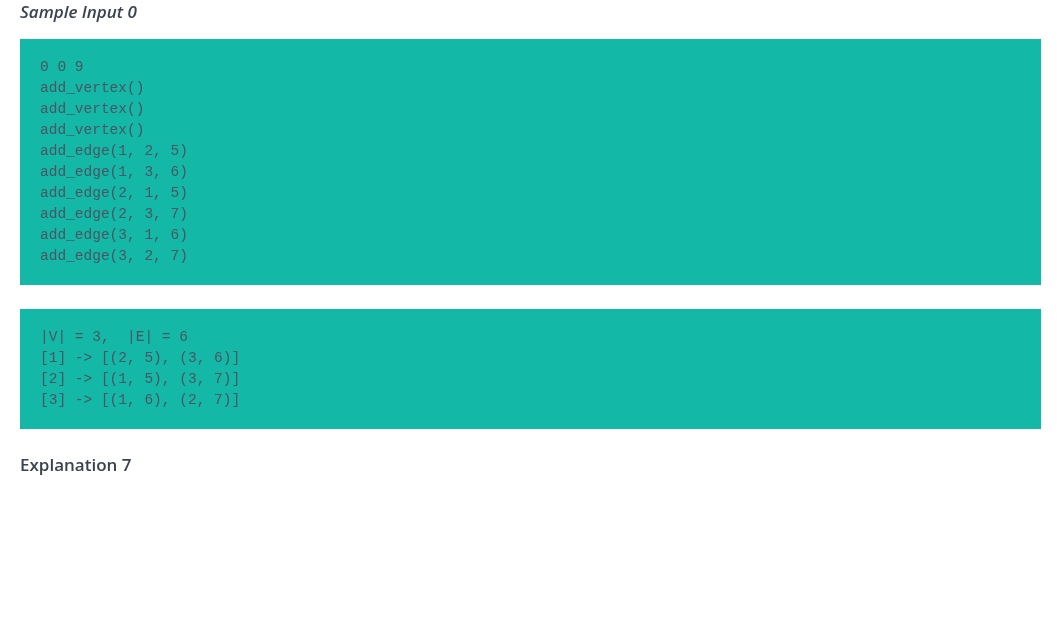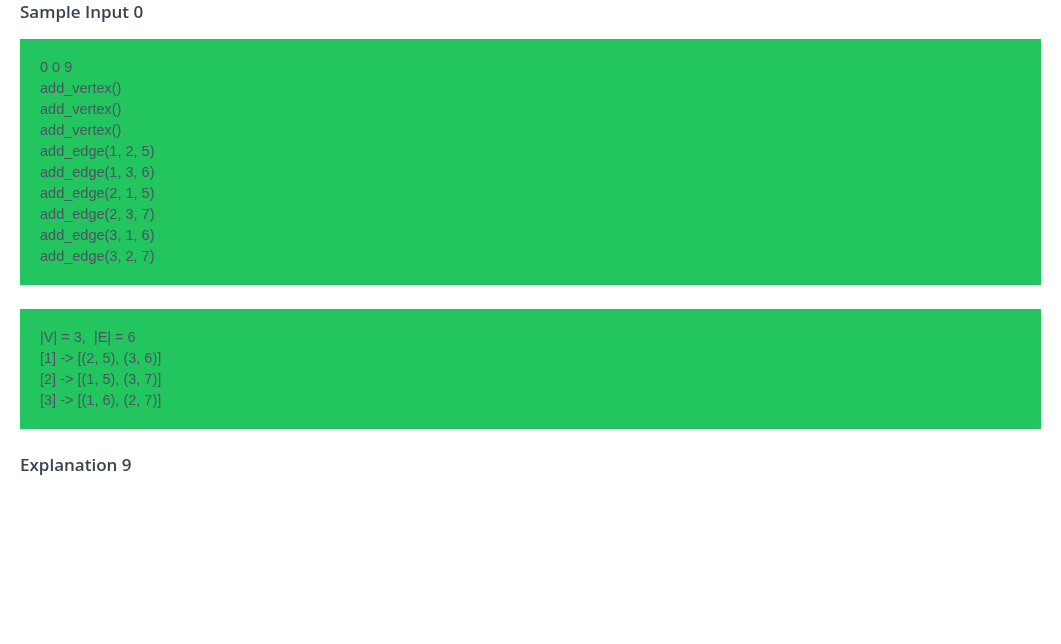--- a/index.html
+++ b/index.html
@@ -19,26 +19,27 @@
   }
   .heading {
     font-size: 17px;
     font-weight: 600;
     color: #39424e;
     margin-bottom: 16px;
     margin-top: 4px;
   }
   .heading.first {
     margin-top: 0;
+    font-style: italic;
   }
   .code-block {
-    background: #22c55e;
+    background: #14b8a6;
     padding: 18px 20px;
     margin-bottom: 24px;
-    font-family: Liberation Sans, sans-serif;
+    font-family: Liberation Mono, monospace;
     font-size: 14.5px;
     line-height: 1.45;
     color: #4b5563;
     white-space: pre;
     overflow-x: auto;
   }
   .explanation-text {
     font-size: 15.5px;
     color: #39424e;
     line-height: 1.6;
@@ -79,14 +80,14 @@
 </div>
 
 <div class="section">
   <div class="code-block">|V| = 3,  |E| = 6
 [1] -&gt; [(2, 5), (3, 6)]
 [2] -&gt; [(1, 5), (3, 7)]
 [3] -&gt; [(1, 6), (2, 7)]</div>
 </div>
 
 <div class="section">
-  <div class="heading">Explanation 9</div>
+  <div class="heading">Explanation 7</div>
 </div>
 
 </body></html>

